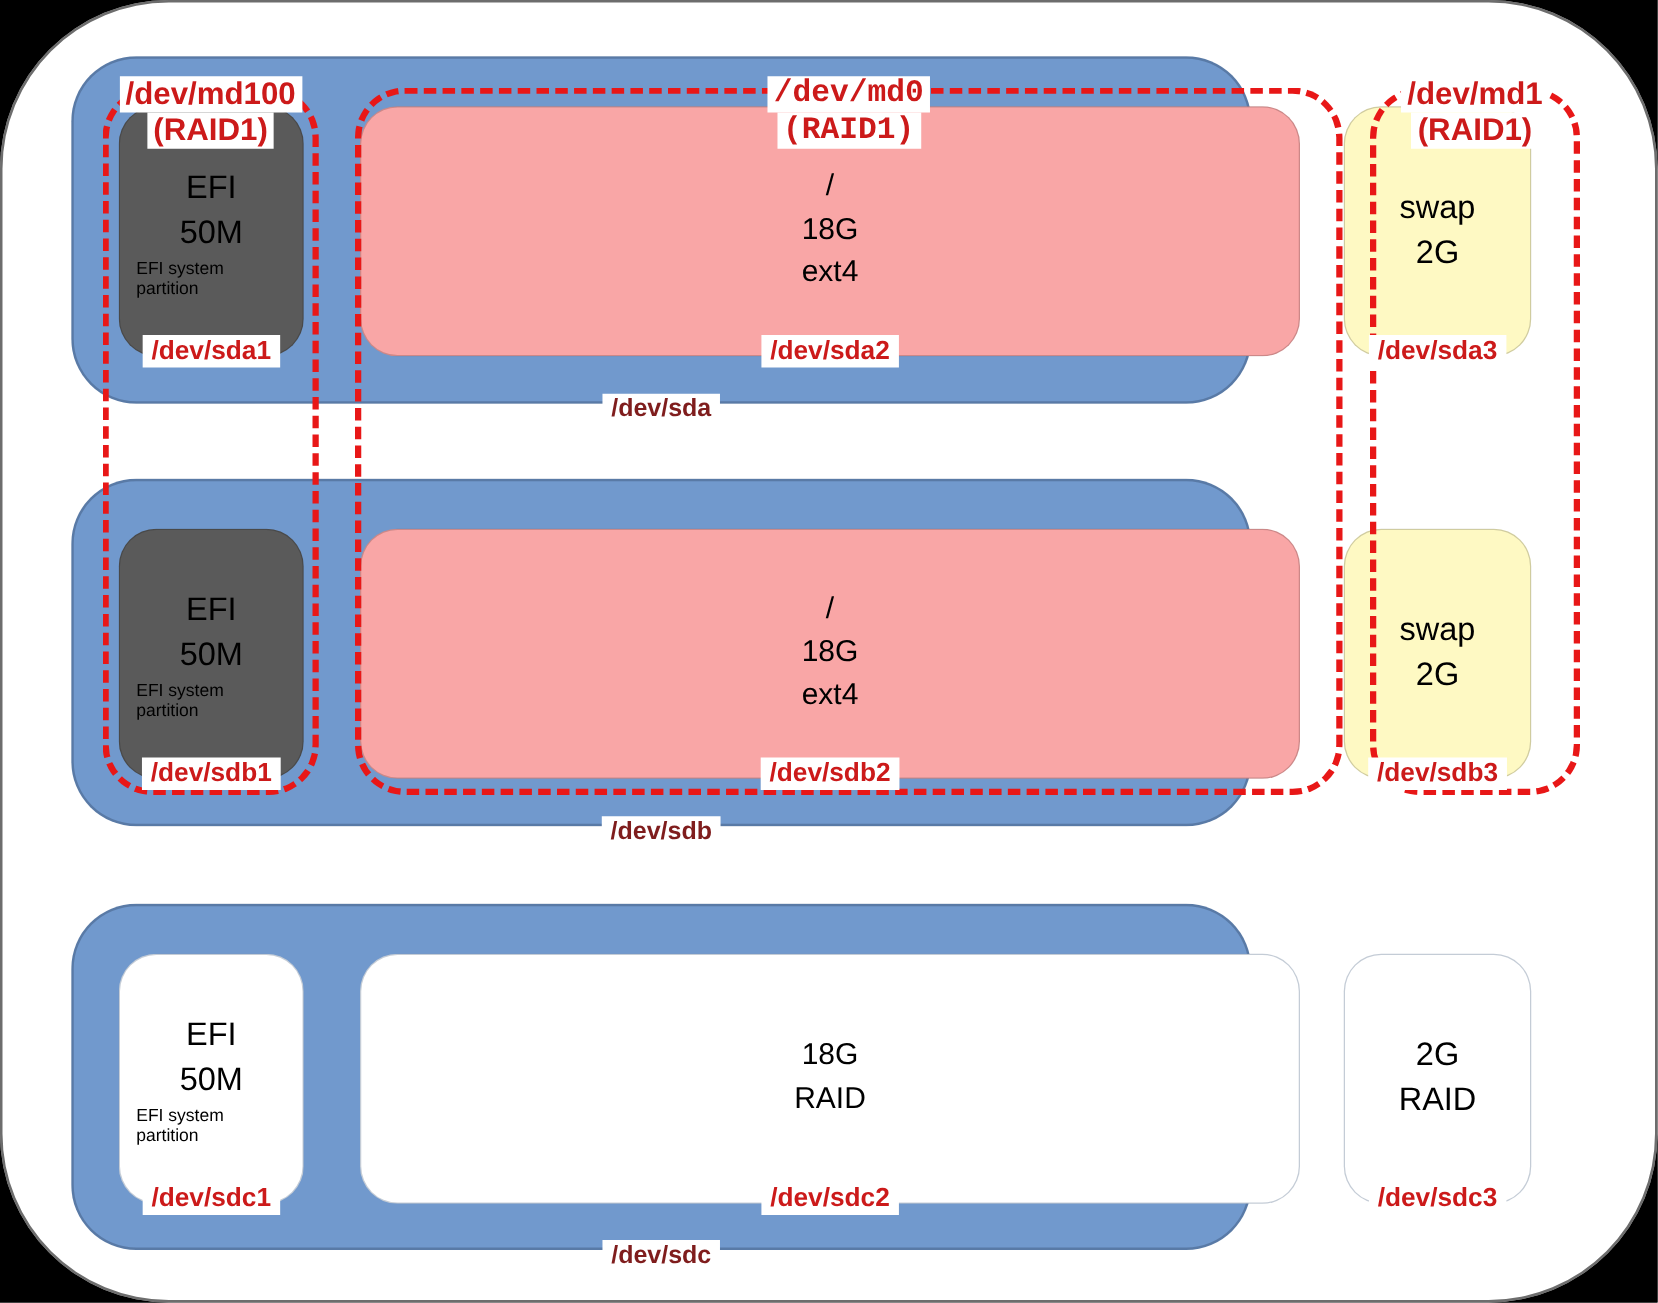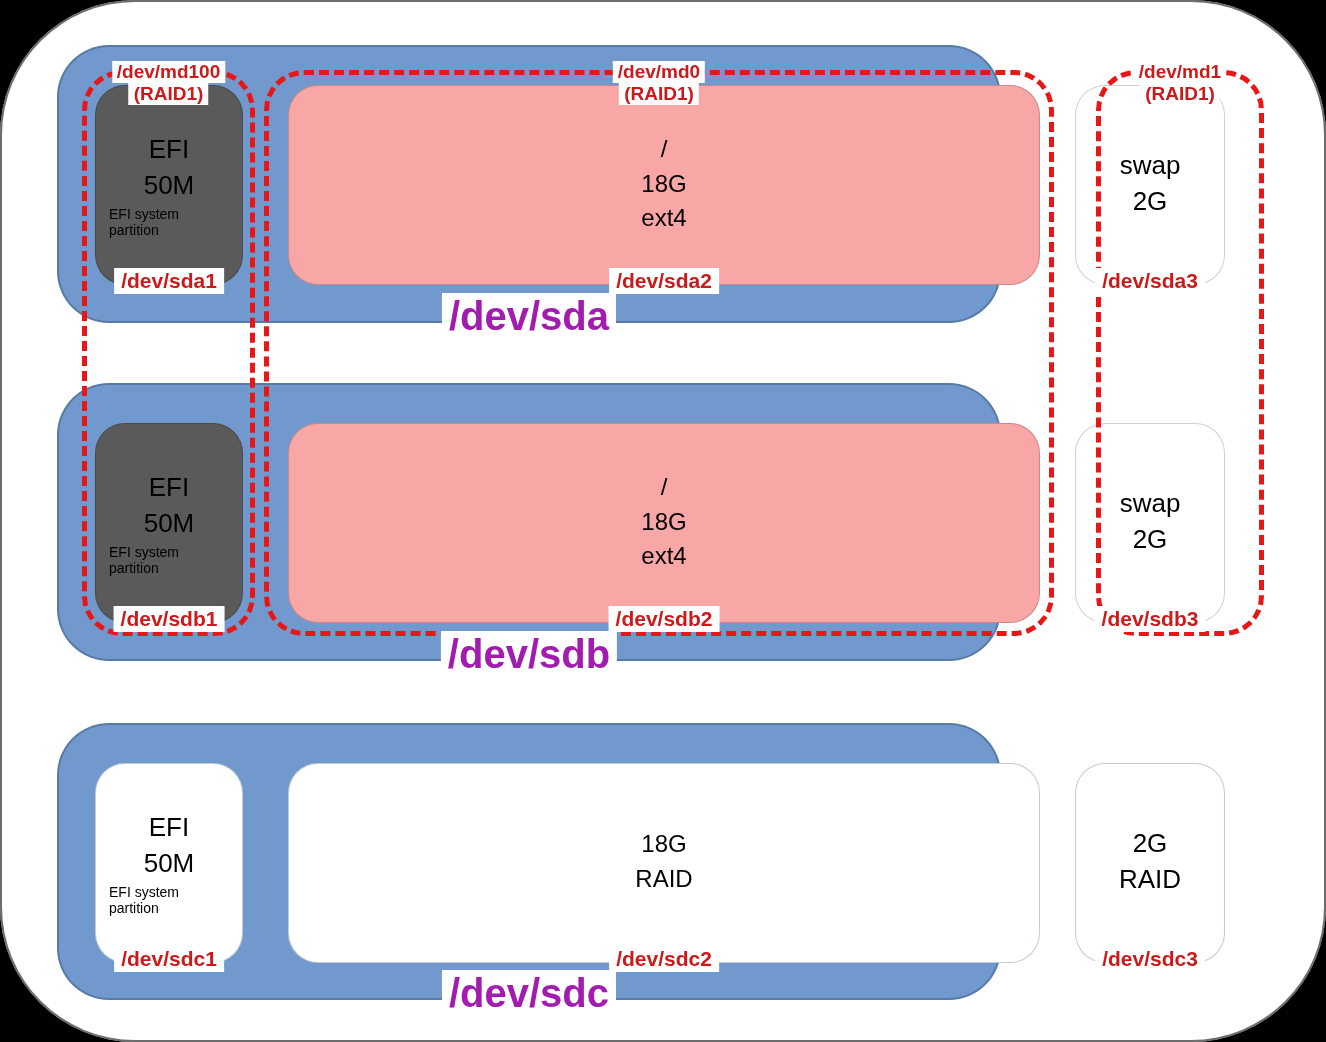--- a/index.html
+++ b/index.html
@@ -45,21 +45,21 @@
     display: flex;
     flex-direction: column;
     justify-content: center;
     align-items: center;
   }
   .pos-1 { left: 36px;  width: 148px; }
   .pos-2 { left: 229px; width: 752px; }
   .pos-3 { left: 1016px; width: 150px; }
   .type-efi   { background: #5a5a5a; }
   .type-root  { background: #f9a6a6; }
-  .type-swap  { background: #ffffff; }
+  .type-swap  { background: #fef9c3; }
   .type-plain { background: #ffffff; border-color: rgba(60,85,120,0.30); }
   .part-main {
     color: #000000;
     font-size: 26px;
     line-height: 1.38;
     text-align: center;
     white-space: pre-line;
     margin-bottom: 2px;
   }
   .pos-2 .part-main { font-size: 24px; line-height: 1.45; }
@@ -81,53 +81,53 @@
     white-space: nowrap;
     padding: 1px 7px;
     z-index: 7;
   }
   .part-label {
     bottom: -10px;
     font-size: 21px;
   }
   .disk-label {
     bottom: -19px;
-    font-size: 40px;
-    color: #a21caf;
+    font-size: 20px;
+    color: #7f1d1d;
   }
   
   .raid {
     position: absolute;
     top: 70px;
     height: 566px;
     border: 5px dashed #e81717;
     border-radius: 40px;
     box-sizing: border-box;
     z-index: 4;
     pointer-events: none;
   }
   .raid-md100 { left: 82px;  width: 173px; }
-  .raid-md0   { left: 264px; width: 790px; }
+  .raid-md0   { left: 284px; width: 790px; font-family: Liberation Mono, monospace; }
   .raid-md1   { left: 1096px; width: 168px; }
   .raid-labels {
     position: absolute;
     top: -14px;
     left: 50%;
     transform: translateX(-50%);
     display: flex;
     flex-direction: column;
     align-items: center;
     z-index: 7;
     pointer-events: none;
   }
   .raid-chip {
     background: #ffffff;
     color: #cc1a1a;
     font-weight: bold;
-    font-size: 19px;
+    font-size: 25px;
     line-height: 1.15;
     padding: 0 5px;
     white-space: nowrap;
     text-align: left;
   }
 </style>
 </head>
 <body>
 
 <div class="canvas">

